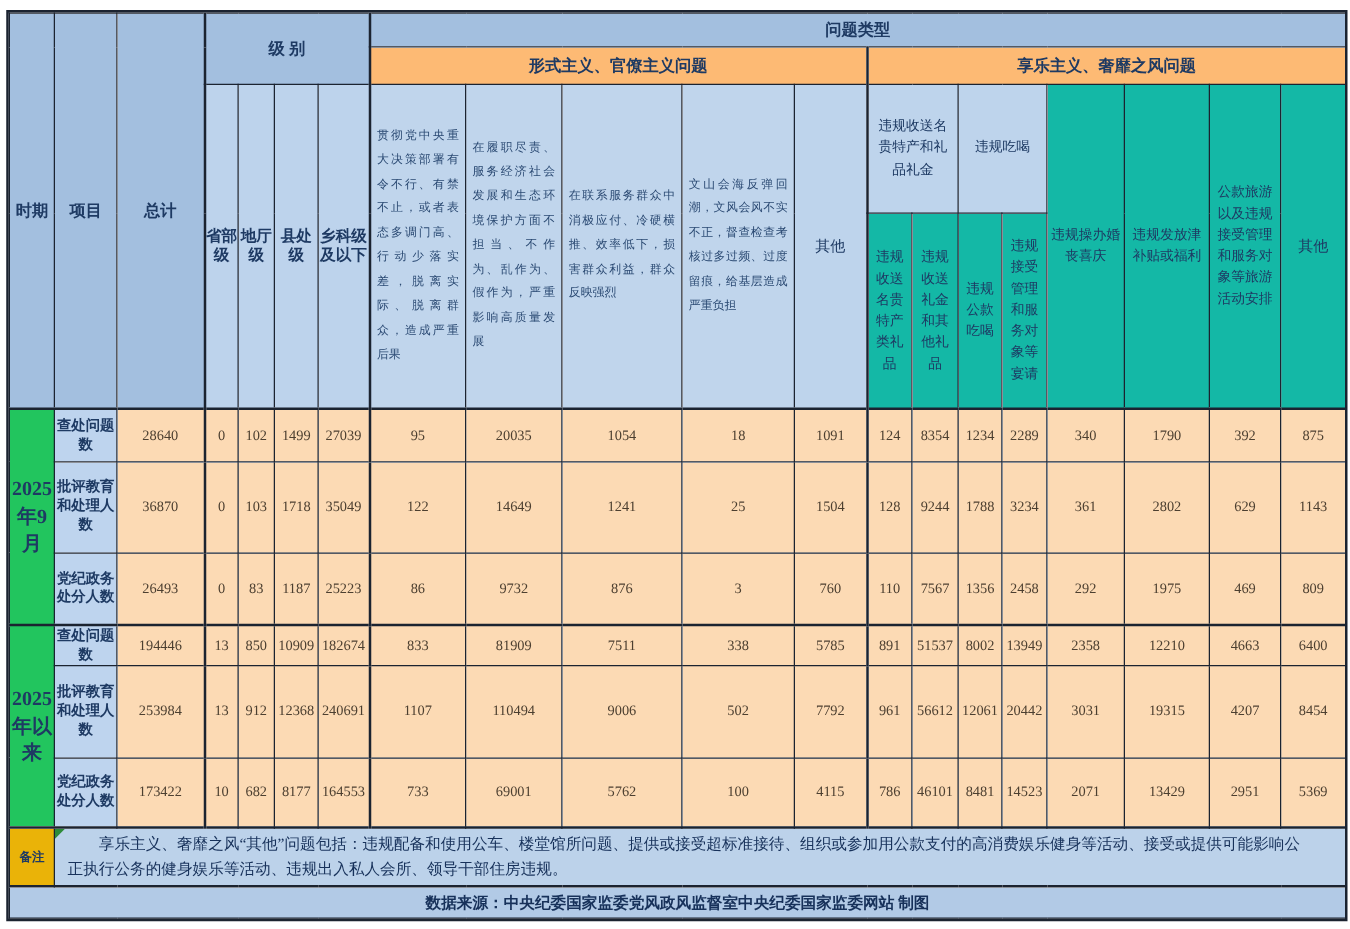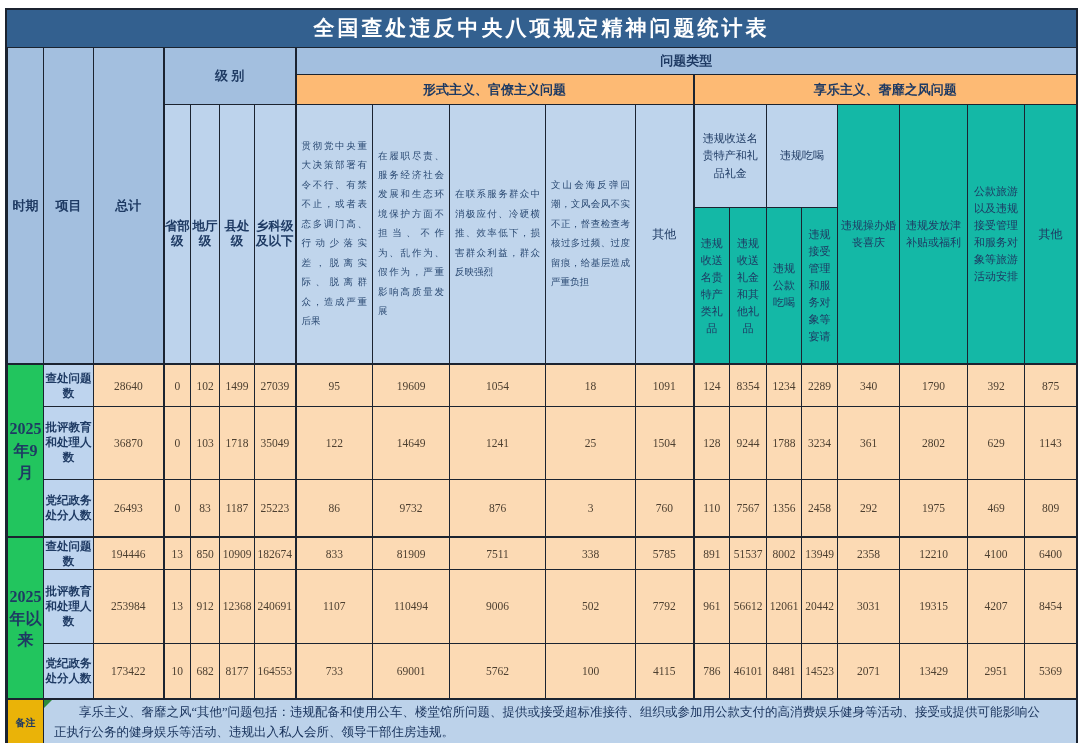--- a/index.html
+++ b/index.html
@@ -33,21 +33,20 @@
                border-top:8px solid #2e8b3a;border-right:8px solid transparent;}
   .footer-cell{background:#b2cae6;padding:0;}
   .footer-flex{display:flex;justify-content:center;align-items:center;height:24px;
                padding:0 8px;color:#17315a;font-weight:bold;font-size:12.5px;}
 </style>
 </head>
 <body>
 
 <div class="page">
   <div class="sheet">
-    <div class="titlebar">全国查处违反中央八项规定精神问题统计表</div>
 
     <table>
       <colgroup>
         <col style="width:36px">
           <col style="width:50px">
           <col style="width:70px">
         <col style="width:27px">
           <col style="width:29px">
           <col style="width:35px">
           <col style="width:41px">
@@ -106,21 +105,21 @@
       <tbody>
           <tr class="hb-top" style="height: 42px;">
             <th class="period" rowspan="3">2025年9月</th>
             <th class="item">查处问题数</th>
             <td class="num hr">28640</td>
             <td class="num">0</td>
             <td class="num">102</td>
             <td class="num">1499</td>
             <td class="num hr">27039</td>
             <td class="num">95</td>
-            <td class="num">19609</td>
+            <td class="num">20035</td>
             <td class="num">1054</td>
             <td class="num">18</td>
             <td class="num hr">1091</td>
             <td class="num">124</td>
             <td class="num">8354</td>
             <td class="num">1234</td>
             <td class="num">2289</td>
             <td class="num">340</td>
             <td class="num">1790</td>
             <td class="num">392</td>
@@ -180,21 +179,21 @@
             <td class="num">81909</td>
             <td class="num">7511</td>
             <td class="num">338</td>
             <td class="num hr">5785</td>
             <td class="num">891</td>
             <td class="num">51537</td>
             <td class="num">8002</td>
             <td class="num">13949</td>
             <td class="num">2358</td>
             <td class="num">12210</td>
-            <td class="num">4100</td>
+            <td class="num">4663</td>
             <td class="num">6400</td>
           </tr>
           <tr style="height: 74px;">
             <th class="item">批评教育和处理人数</th>
             <td class="num hr">253984</td>
             <td class="num">13</td>
             <td class="num">912</td>
             <td class="num">12368</td>
             <td class="num hr">240691</td>
             <td class="num">1107</td>

